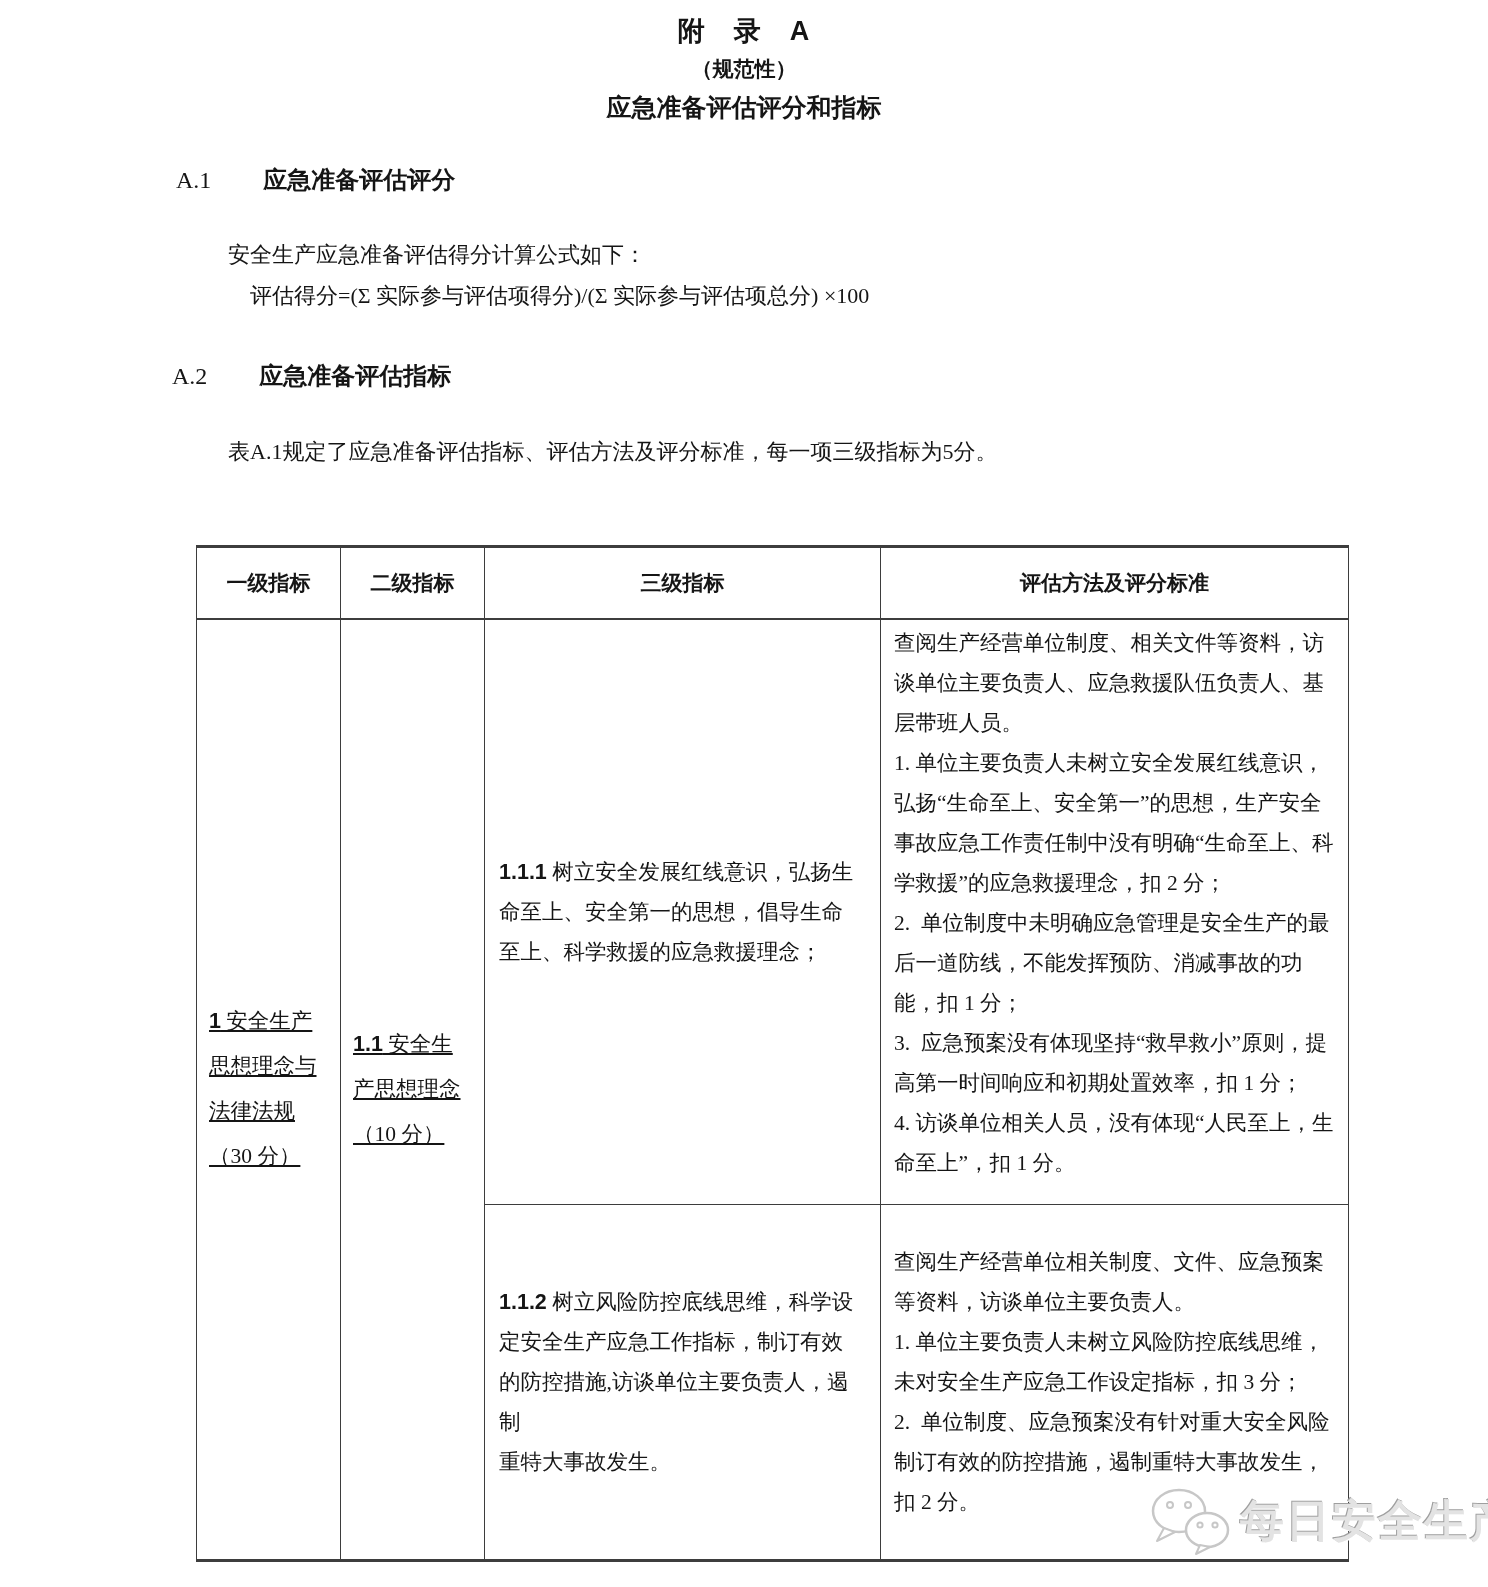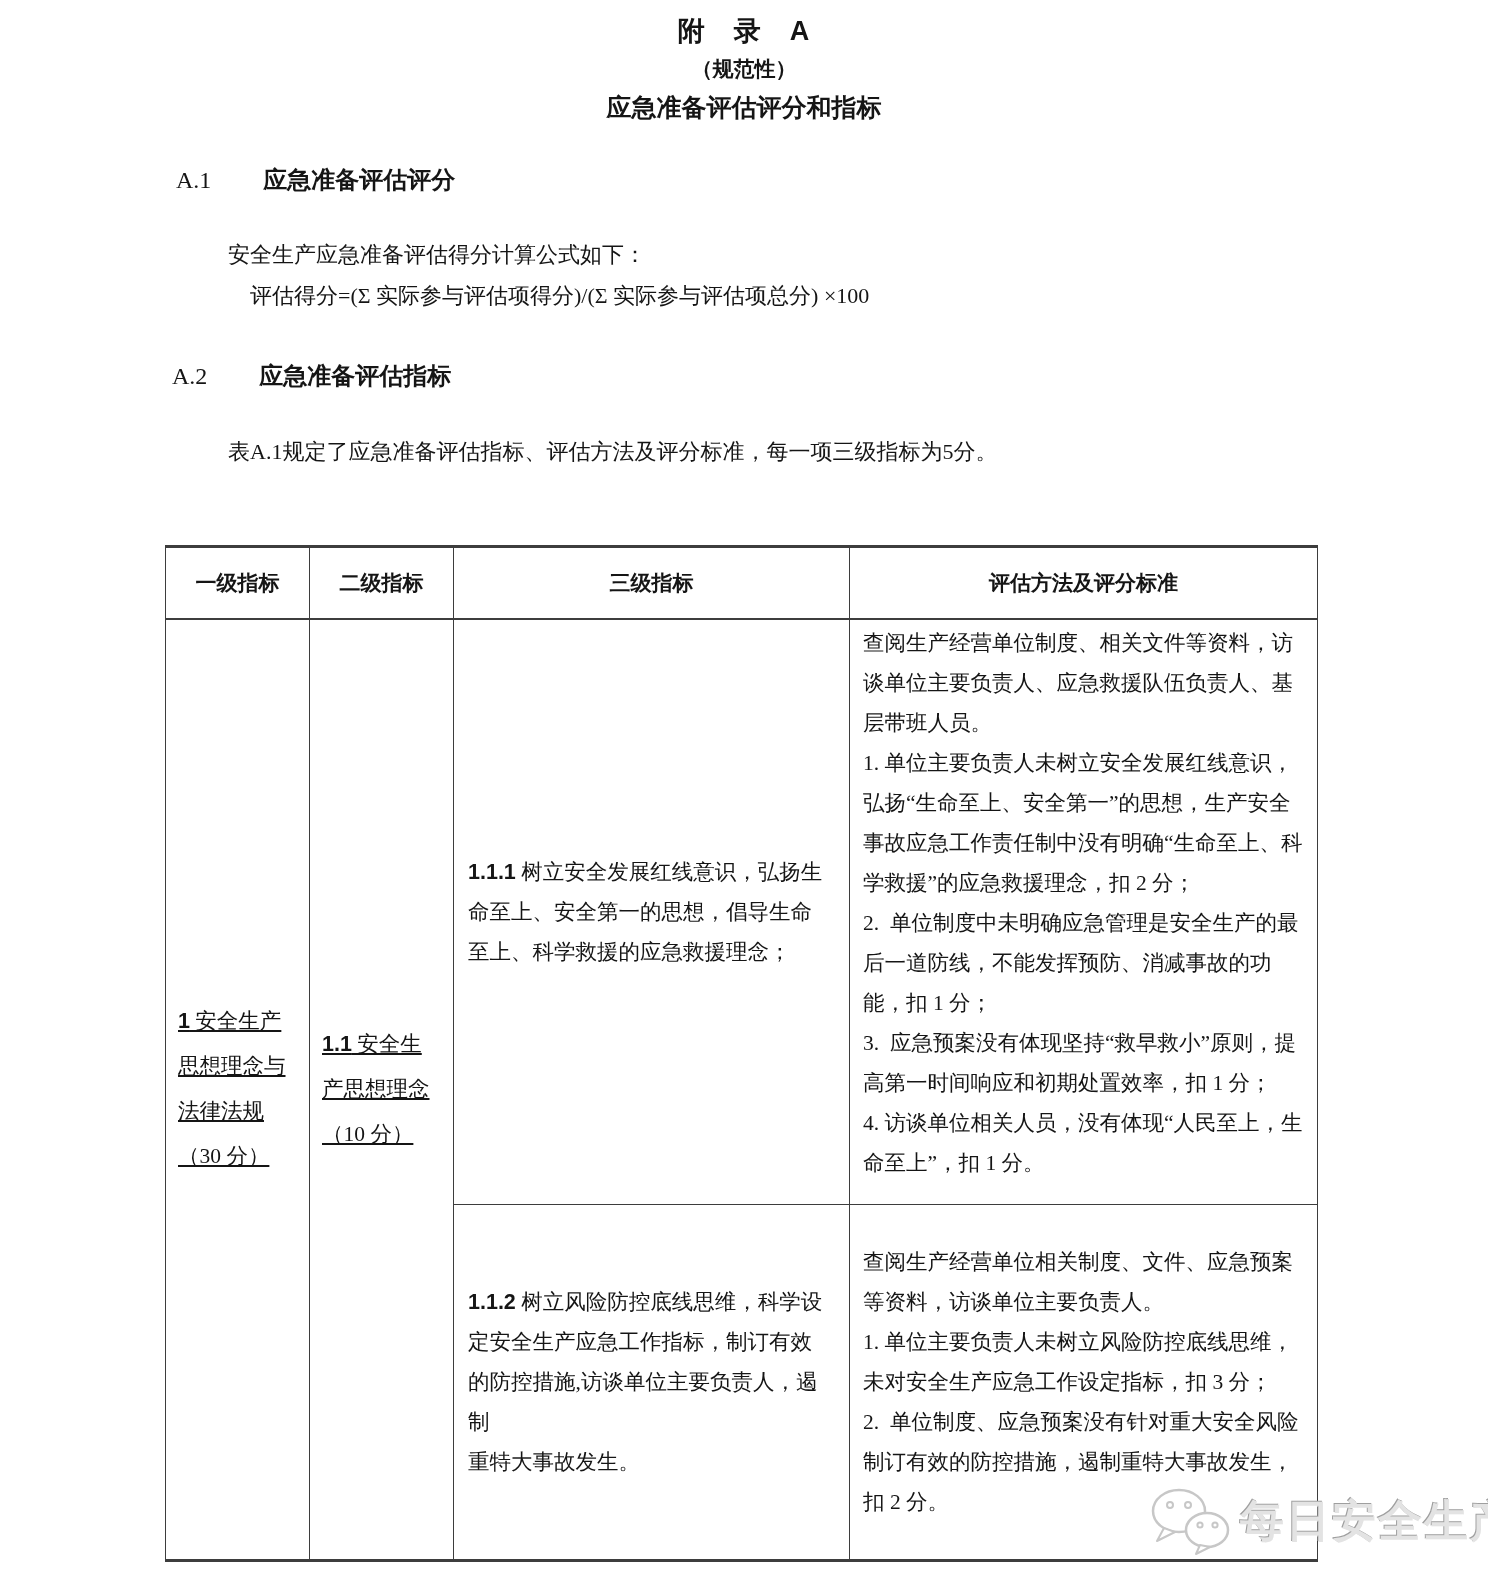--- a/index.html
+++ b/index.html
@@ -34,21 +34,21 @@
 
   .body-par { font-size: 22px; }
   .par-a1-intro   { left: 228px; top: 240px; }
   .par-a1-formula { left: 228px; top: 281px; margin-left: 22px; }
   .par-a2-intro   { left: 228px; top: 437px; }
 
   .tbl-caption { top: 497px; font-size: 24px; }
 
   table.indicators {
     position: absolute;
-    left: 165px;
+    left: 196px;
     top: 545px;
     width: 1152px;
     border-collapse: collapse;
     table-layout: fixed;
     border: 1.5px solid #3d3d3d;
     border-top-width: 3px;
     border-bottom-width: 3px;
     font-size: 21.5px;
   }
   table.indicators th, table.indicators td {

